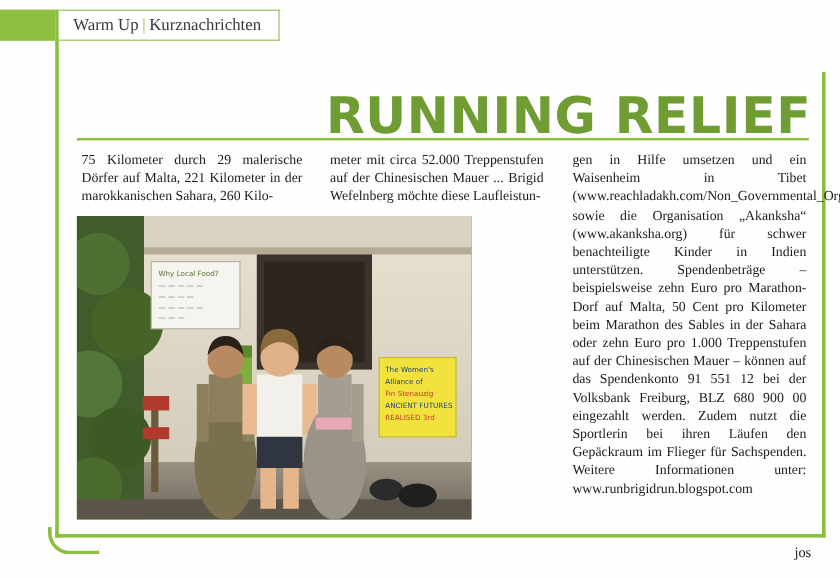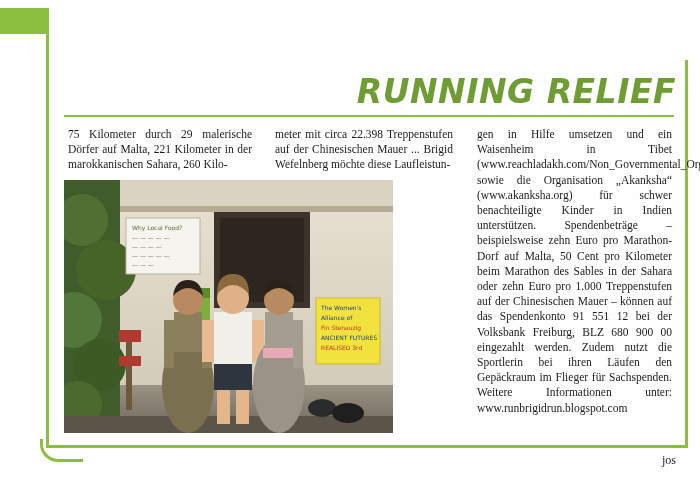--- a/index.html
+++ b/index.html
@@ -84,24 +84,23 @@
     color: #8cbf3f;
     padding: 0 3px;
   }
   
   .title {
     position: absolute;
     right: 24px;
     top: 72px;
     font-family: "DejaVu Sans", sans-serif;
     font-weight: bold;
-    font-size: 33px;
+    font-size: 42px;
     letter-spacing: 0.5px;
     color: #6f9c33;
-    font-style: italic;
   }
   .title-rule {
     position: absolute;
     left: 64px;
     top: 115px;
     width: 610px;
     height: 2px;
     background: #8cbf3f;
   }
   
@@ -149,30 +148,33 @@
 <body>
 
 <div class="page">
 
   <div class="frame-top-bar"></div>
   <div class="frame-left"></div>
   <div class="frame-right"></div>
   <div class="frame-bottom"></div>
   <div class="frame-bottom-curve"></div>
 
+  <div class="breadcrumb">
+    <span>Warm Up</span><span class="sep">|</span><span>Kurznachrichten</span>
+  </div>
 
   <div class="title">RUNNING RELIEF</div>
   <div class="title-rule"></div>
 
   <div class="columns">
     <div class="col col1">
       <p>75 Kilometer durch 29 malerische Dörfer auf Malta, 221 Kilometer in der marokkanischen Sahara, 260 Kilo-</p>
     </div>
     <div class="col col2">
-      <p>meter mit circa 22.398 Treppenstufen auf der Chinesischen Mauer ... Brigid Wefelnberg möchte diese Laufleistun-</p>
+      <p>meter mit circa 52.000 Treppenstufen auf der Chinesischen Mauer ... Brigid Wefelnberg möchte diese Laufleistun-</p>
     </div>
     <div class="col col3">
       <p>gen in Hilfe umsetzen und ein Waisenheim in Tibet (www.reachladakh.com/Non_Governmental_Organisations.htm) sowie die Organisation „Akanksha“ (www.akanksha.org) für schwer benachteiligte Kinder in Indien unterstützen. Spendenbeträge – beispielsweise zehn Euro pro Marathon-Dorf auf Malta, 50 Cent pro Kilometer beim Marathon des Sables in der Sahara oder zehn Euro pro 1.000 Treppenstufen auf der Chinesischen Mauer – können auf das Spendenkonto 91 551 12 bei der Volksbank Freiburg, BLZ 680 900 00 eingezahlt werden. Zudem nutzt die Sportlerin bei ihren Läufen den Gepäckraum im Flieger für Sachspenden. Weitere Informationen unter: www.runbrigidrun.blogspot.com</p>
     </div>
   </div>
 
   <div class="photo">
     <svg width="329" height="253" viewBox="0 0 329 253" xmlns="http://www.w3.org/2000/svg">
       <defs>
         <linearGradient id="wall" x1="0" y1="0" x2="0" y2="1">

